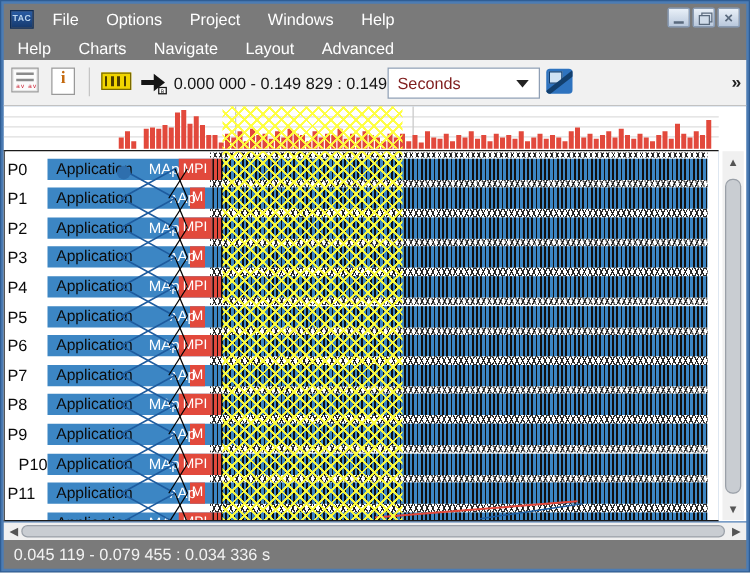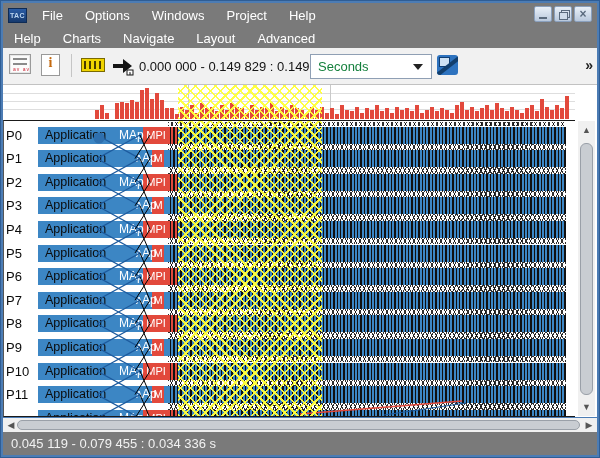--- a/index.html
+++ b/index.html
@@ -26,21 +26,21 @@
 .icon-chart i{display:block;height:2px;background:#8a8a8a;margin:3px 3px 0 3px}
 .icon-chart em{display:block;font-style:normal;font-size:5px;color:#c23;letter-spacing:1px;margin:2px 0 0 3px;line-height:4px}
 .icon-info{left:38px;width:19px;height:22px;background:#fff;border:1px solid #999}
 .icon-info .band{height:4px;background:repeating-linear-gradient(90deg,#f4c200 0 3px,#7a5a00 3px 4px)}
 .icon-info .ltr{display:block;text-align:center;color:#c46a10;font-family:"Liberation Serif",serif;font-weight:bold;font-size:14px;line-height:16px}
 .tbsep{position:absolute;left:68px;top:6px;width:1px;height:23px;background:#c5c5c5}
 .icon-tape{left:78px;top:10px;width:24px;height:14px;background:#f0d400;border:1px solid #7a6a00;display:flex;align-items:center;justify-content:center}
 .icon-tape i{width:18px;height:8px;background:repeating-linear-gradient(90deg,#4a3c00 0 2px,rgba(0,0,0,0) 2px 5px)}
 .icon-goto{left:108px;top:8px}
 .tbtime{position:absolute;left:136px;top:11px;font-size:13px;color:#141414;white-space:nowrap}
-.combo{position:absolute;left:307px;top:6px;width:122px;height:25px;background:#fff;border:1px solid #8f9fb4;display:flex;align-items:center;font-size:13px;color:#15803d;padding-left:7px}
+.combo{position:absolute;left:307px;top:6px;width:122px;height:25px;background:#fff;border:1px solid #8f9fb4;display:flex;align-items:center;font-size:13px;color:#7f1d1d;padding-left:7px}
 .combo .arr{position:absolute;right:8px;top:9px;width:0;height:0;border-left:5px solid transparent;border-right:5px solid transparent;border-top:6px solid #222}
 .icon-agg{left:434px;top:7px;width:21px;height:20px;background:#2e73bf;border-radius:3px;overflow:hidden}
 .icon-agg:before{content:"";position:absolute;left:2px;top:2px;width:9px;height:8px;background:#cfe2f4;border:1px solid #0f3e73}
 .icon-agg:after{content:"";position:absolute;left:-4px;top:8px;width:34px;height:4px;background:#123f6e;transform:rotate(-38deg)}
 .tbscope{position:absolute;left:463px;top:11px;font-size:13px;color:#141414}
 .tbchev{position:absolute;right:4px;top:9px;font-size:14px;font-weight:bold;color:#222}
 
 .histo{left:3px;top:85px;width:594px;height:35px;background:#fff;overflow:hidden}
 .hgrid{position:absolute;left:0;width:572px;height:1px;background:#dedede}
 .hvline{position:absolute;top:0;width:1px;height:34px;background:#c9c9c9}
@@ -73,22 +73,22 @@
 </head>
 <body>
 
 <div class="screen">
 
   <div class="a menuzone">
     <div class="mrow r1">
       <span class="appicon">TAC</span>
       <span class="mitem">File</span>
       <span class="mitem">Options</span>
+      <span class="mitem">Project</span>
       <span class="mitem">Windows</span>
-      <span class="mitem">Project</span>
       <span class="mitem">Help</span>
       <div class="winbtns">
         <span class="wb">
             <span class="minglyph"></span>
           </span>
         <span class="wb">
             <span class="restglyph"></span>
           </span>
         <span class="wb">×</span>
       </div>
@@ -315,21 +315,21 @@
         </div>
         <div class="mesh" style="top: 211.3px; height: 6.6px;"></div>
         <div class="rowlabel" style="top: 218.9px;">P9</div>
         <div class="bar" style="top: 217.9px;">
           <div class="apptext">Application</div>
           <div class="fragtext" style="left: 98px;">ʌAp</div>
           <div class="redseg small" style="left: 114px; width: 12px;">M</div>
           <div class="dense"></div>
         </div>
         <div class="mesh" style="top: 234.9px; height: 6.6px;"></div>
-        <div class="rowlabel" style="top: 242.5px;">P10</div>
+        <div class="rowlabel" style="top: 242.5px; text-align: right;">P10</div>
         <div class="bar" style="top: 241.5px;">
           <div class="apptext">Application</div>
           <div class="fragtext" style="left: 81px;">MAp</div>
           <div class="redseg" style="left: 105px; width: 26px;">MPI</div>
           <div class="redseg small" style="left: 131px; width: 8px;"></div>
           <div class="dense"></div>
         </div>
         <div class="mesh" style="top: 258.5px; height: 6.6px;"></div>
         <div class="rowlabel" style="top: 266.1px;">P11</div>
         <div class="bar" style="top: 265.1px;">

